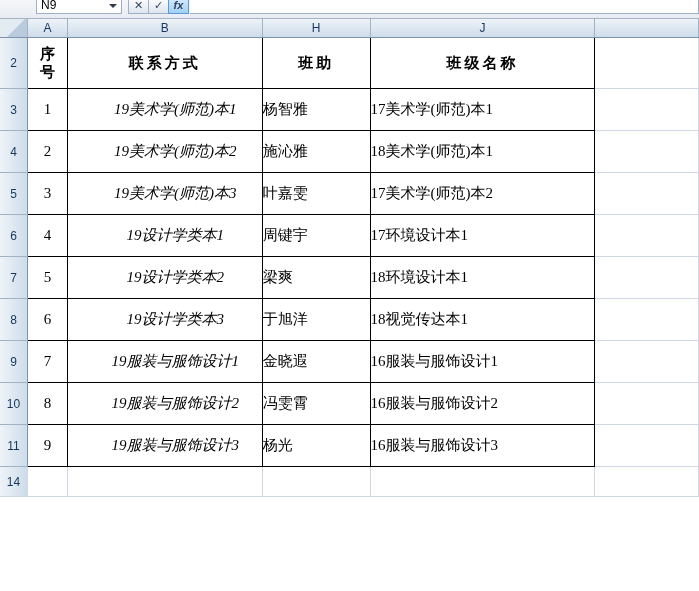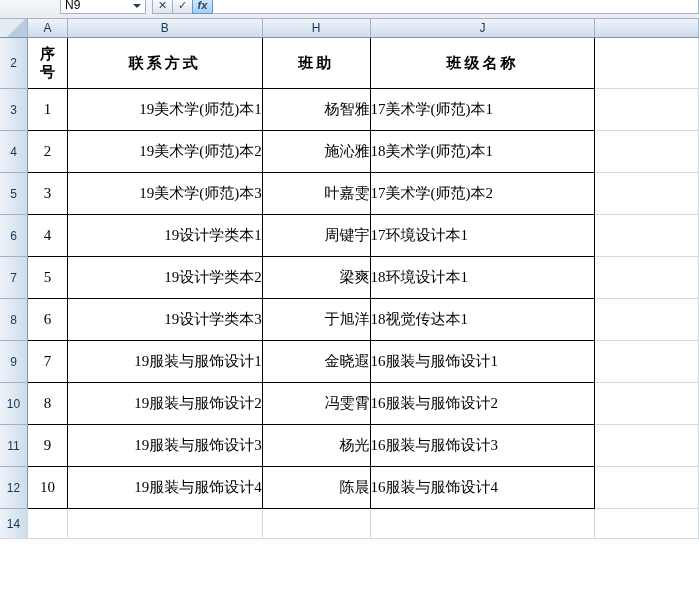--- a/index.html
+++ b/index.html
@@ -17,21 +17,20 @@
   }
 
   
   .formula-strip {
     display: flex;
     align-items: center;
     height: 18px;
     background: linear-gradient(to bottom, #f6f7f9, #e8ecf2);
     border-bottom: 1px solid #a6b3c4;
     position: relative;
-    padding-left: 24px;
   }
   .namebox {
     width: 86px;
     height: 17px;
     margin-left: 36px;
     background: #ffffff;
     border: 1px solid #9db0c6;
     display: flex;
     align-items: center;
     font-size: 12px;
@@ -140,22 +139,22 @@
   .cell {
     border: 1px solid #000000;
     font-size: 15px;
     font-family: "Liberation Serif", serif;
     color: #000000;
     white-space: nowrap;
     overflow: hidden;
     background: #ffffff;
   }
   .cell.c-idx { text-align: center; }
-  .cell.c-name { text-align: right; padding-left: 21px; }
-  .cell.c-assist { text-align: right; }
+  .cell.c-name { text-align: center; padding-left: 21px; font-style: italic; }
+  .cell.c-assist { text-align: left; }
   .cell.c-contact { text-align: left; }
 
   .hdr-cell {
     font-weight: bold;
     text-align: center;
     letter-spacing: 3px;
     font-family: "Liberation Serif", serif;
     font-size: 15px;
   }
   .hdr-cell.narrow {
@@ -300,28 +299,20 @@
 
     <tr style="height:42px">
       <td class="rowhead">11</td>
       <td class="cell c-idx">9</td>
       <td class="cell c-name">19服装与服饰设计3</td>
       <td class="cell c-assist">杨光</td>
       <td class="cell c-contact">16服装与服饰设计3</td>
       <td class="empty-cell"></td>
     </tr>
 
-    <tr style="height:42px">
-      <td class="rowhead">12</td>
-      <td class="cell c-idx">10</td>
-      <td class="cell c-name">19服装与服饰设计4</td>
-      <td class="cell c-assist">陈晨</td>
-      <td class="cell c-contact">16服装与服饰设计4</td>
-      <td class="empty-cell"></td>
-    </tr>
 
 
     <tr style="height:30px" class="gridline-row">
       <td class="rowhead">14</td>
       <td></td>
       <td></td>
       <td></td>
       <td></td>
       <td></td>
     </tr>

